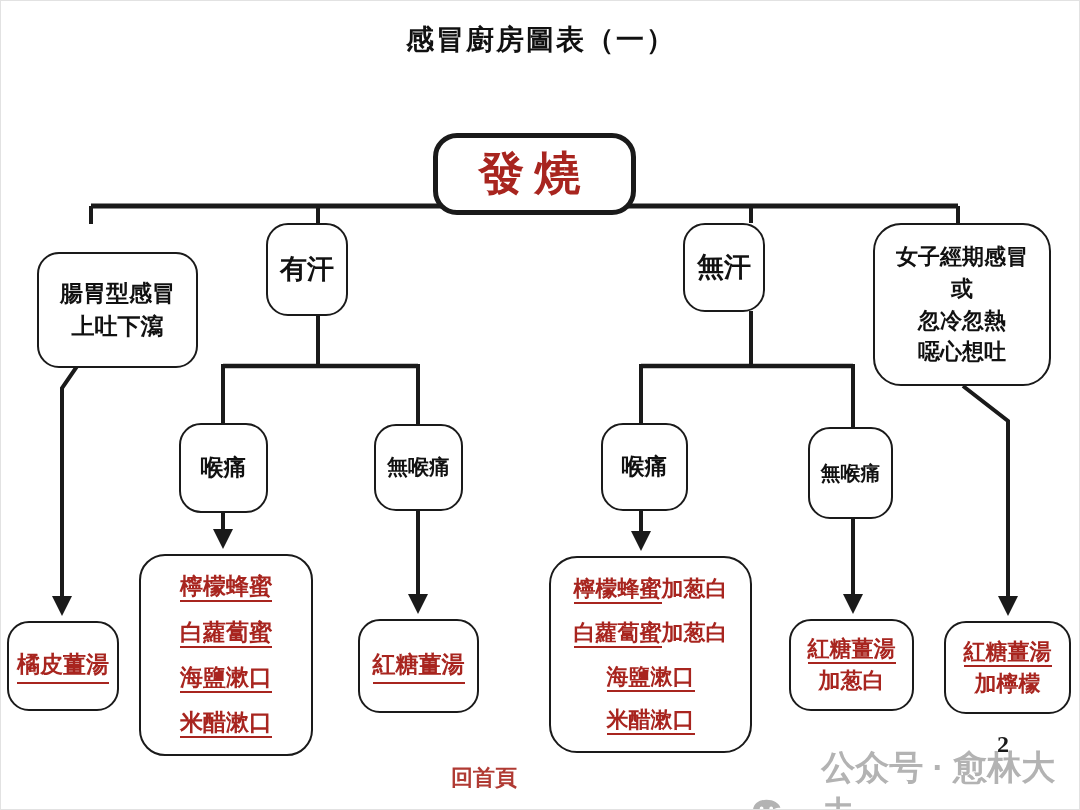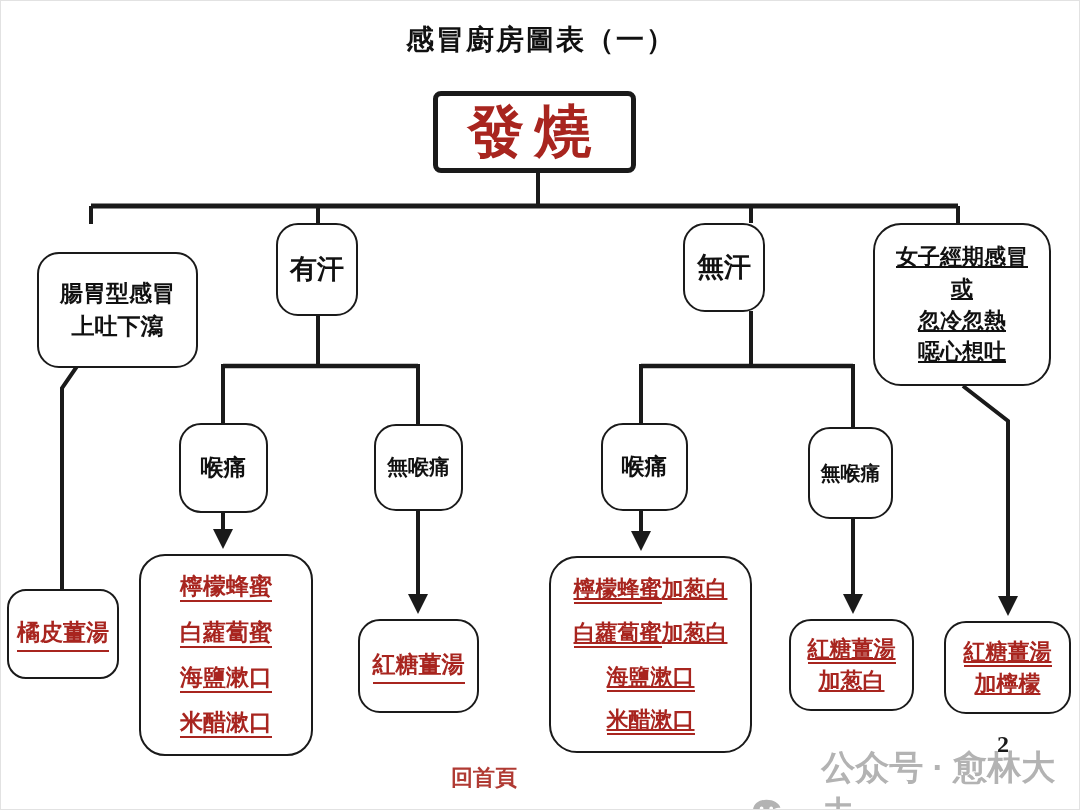--- a/index.html
+++ b/index.html
@@ -11,38 +11,38 @@
   #connectors{position:absolute;left:0;top:0;width:1080px;height:810px;pointer-events:none;}
   .title{
     position:absolute;top:20px;left:0;width:1080px;text-align:center;
     font-size:28px;font-weight:bold;color:#111;letter-spacing:2px;
   }
   .box{
     position:absolute;background:#fff;border:2.5px solid #1a1a1a;border-radius:22px;
     display:flex;flex-direction:column;align-items:center;justify-content:center;
     text-align:center;font-weight:bold;color:#111;box-sizing:border-box;line-height:1.45;
   }
-  .root-box{border-width:5px;border-radius:8px;font-size:57px;letter-spacing:10px;}
+  .root-box{border-width:5px;border-radius:24px;font-size:46px;letter-spacing:10px;margin-top:42px;}
   .red{color:#a8251f;}
   .u{border-bottom:2.5px solid currentColor;padding-bottom:1px;}
   .list .item{margin:6px 8px;}
   .home-link{
     position:absolute;left:450px;top:762px;font-size:22px;font-weight:bold;
     color:#b03a33;text-decoration:none;border-bottom:2px solid #b03a33;padding-bottom:18px;
   }
   .watermark{
     position:absolute;left:750px;top:744px;display:flex;align-items:flex-end;gap:24px;
     color:#b3b3b3;font-size:34px;font-weight:bold;
     font-family:"Liberation Sans","DejaVu Sans",sans-serif;
   }
   .pagenum{
     position:absolute;left:996px;top:730px;font-size:24px;font-weight:bold;color:#1a1a1a;
     font-family:"Liberation Serif",serif;
   }
-  .fs27{font-size:27px;} .fs23{font-size:23px;} .fs22{font-size:22px;text-decoration:underline;}
+  .fs27{font-size:27px;} .fs23{font-size:23px;} .fs22{font-size:22px;}
   .fs21{font-size:21px;} .fs20{font-size:20px;}
 </style>
 </head>
 <body>
 
 <div id="stage">
 
   <svg id="connectors" viewBox="0 0 1080 810" xmlns="http://www.w3.org/2000/svg">
     <defs>
       <marker id="ah" viewBox="0 0 10 10" refX="7.5" refY="5" markerWidth="20" markerHeight="20" orient="auto" markerUnits="userSpaceOnUse">
@@ -79,21 +79,21 @@
 
   <div class="box root-box red" style="left:432px;top:90px;width:203px;height:82px;">
     <span>發燒</span>
   </div>
 
   <div class="box fs23" style="left:36px;top:223px;width:161px;height:116px;margin-top:28px;">
     <div>腸胃型感冒</div>
     <div>上吐下瀉</div>
   </div>
 
-  <div class="box fs27" style="left:275px;top:222px;width:82px;height:93px;">
+  <div class="box fs27" style="left:265px;top:222px;width:82px;height:93px;">
     <span>有汗</span>
   </div>
 
   <div class="box fs27" style="left:682px;top:222px;width:82px;height:89px;">
     <span>無汗</span>
   </div>
 
   <div class="box fs22" style="left:872px;top:222px;width:178px;height:163px;border-radius:28px;">
     <div>女子經期感冒</div>
     <div>或</div>
@@ -110,21 +110,21 @@
   </div>
 
   <div class="box fs23" style="left:600px;top:422px;width:87px;height:88px;">
     <span>喉痛</span>
   </div>
 
   <div class="box fs20" style="left:807px;top:426px;width:85px;height:92px;">
     <span>無喉痛</span>
   </div>
 
-  <div class="box fs23 red" style="left:6px;top:588px;width:112px;height:90px;border-radius:19px;">
+  <div class="box fs23 red" style="left:6px;top:620px;width:112px;height:90px;">
     <span class="u">橘皮薑湯</span>
   </div>
 
   <div class="box fs23 red list" style="left:138px;top:553px;width:174px;height:202px;border-radius:26px;">
     <div class="item"><span class="u">檸檬蜂蜜</span></div>
     <div class="item"><span class="u">白蘿蔔蜜</span></div>
     <div class="item"><span class="u">海鹽漱口</span></div>
     <div class="item"><span class="u">米醋漱口</span></div>
   </div>
 

